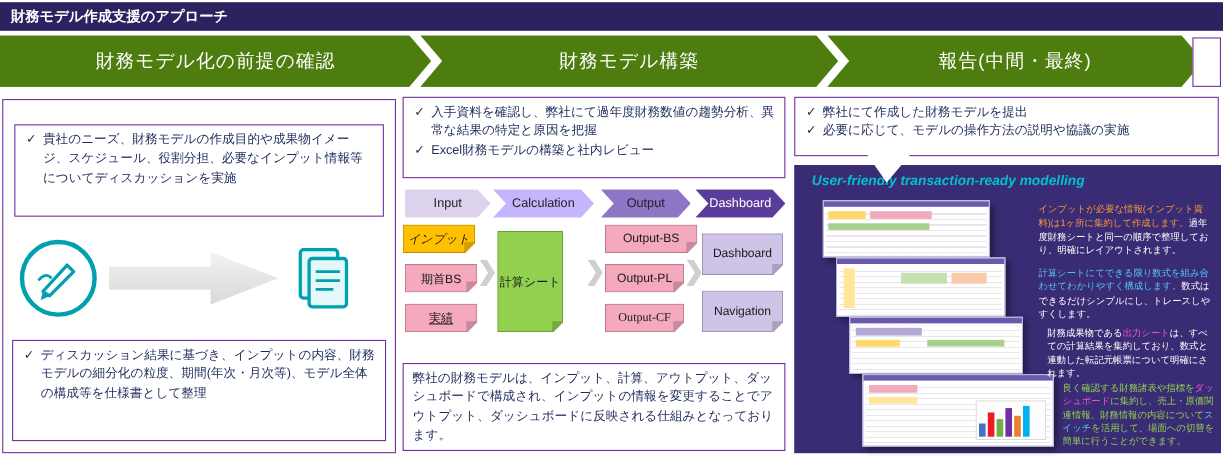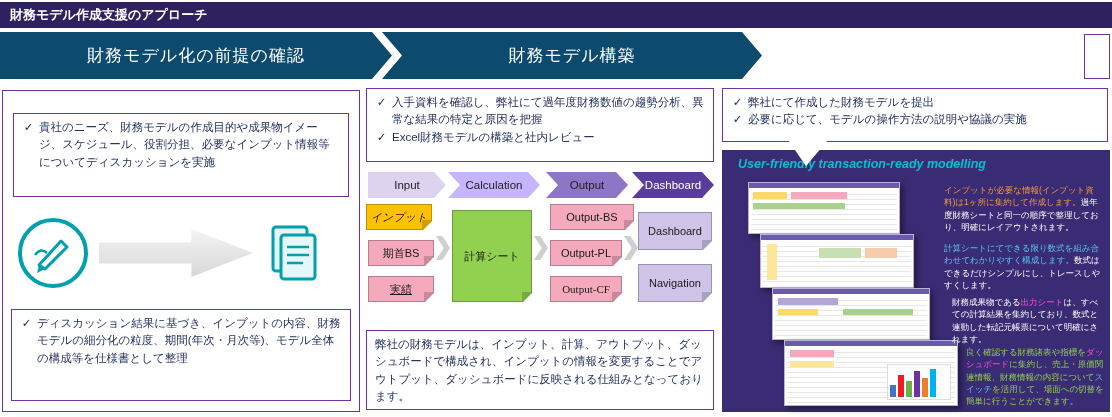--- a/index.html
+++ b/index.html
@@ -4,21 +4,21 @@
 <style>
   html,body{margin:0;padding:0;background:#fff;}
   .slide{position:relative;width:1112px;height:417px;background:#fff;overflow:hidden;
          font-family:"Liberation Sans","DejaVu Sans",sans-serif;color:#1F2C5C;}
 
   
   .titlebar{position:absolute;left:0;top:2px;width:1112px;height:26px;background:#2E2160;
             color:#fff;font-size:13px;font-weight:bold;line-height:26px;padding-left:10px;box-sizing:border-box;}
 
   
-  .phase{position:absolute;top:32px;height:47px;background:#0c4a6e;color:#fff;
+  .phase{position:absolute;top:32px;height:47px;background:#4d7c0f;color:#fff;
          display:flex;align-items:center;justify-content:center;font-size:17px;letter-spacing:1px;}
   .phase1{left:0;width:392px;clip-path:polygon(0 0,calc(100% - 20px) 0,100% 50%,calc(100% - 20px) 100%,0 100%);}
   .phase2{left:382px;width:380px;clip-path:polygon(0 0,calc(100% - 20px) 0,100% 50%,calc(100% - 20px) 100%,0 100%,20px 50%);}
   .phase3{left:752px;width:342px;clip-path:polygon(0 0,calc(100% - 20px) 0,100% 50%,calc(100% - 20px) 100%,0 100%,20px 50%);}
   .band-end{position:absolute;left:1084px;top:34px;width:24px;height:43px;border:1px solid #7030A0;background:#fff;}
 
   
   .bullet{display:flex;gap:4px;font-size:11.5px;line-height:1.5;color:#1F2C5C;}
   .chk{flex:0 0 13px;text-align:center;}
 
@@ -84,20 +84,23 @@
 <div class="slide">
 
   <div class="titlebar">財務モデル作成支援のアプローチ</div>
 
   <div class="phase phase1">
     <span>財務モデル化の前提の確認</span>
   </div>
   <div class="phase phase2">
     <span>財務モデル構築</span>
   </div>
+  <div class="phase phase3">
+    <span>報告(中間・最終)</span>
+  </div>
   <div class="band-end"></div>
 
   <div class="col1">
     <div class="pbox c1top">
       <div class="bullet">
         <span class="chk">✓</span>
         <span>貴社のニーズ、財務モデルの作成目的や成果物イメージ、スケジュール、役割分担、必要なインプット情報等についてディスカッションを実施</span>
       </div>
     </div>
 
@@ -146,21 +149,21 @@
     <div class="fh fh-calc">Calculation</div>
     <div class="fh fh-output">Output</div>
     <div class="fh fh-dash">Dashboard</div>
 
     <div class="note n-yellow" style="left:0;top:116px;width:66px;height:26px;font-style:italic;">インプット</div>
     <div class="note n-pink" style="left:2px;top:152px;width:66px;height:26px;">期首BS</div>
     <div class="note n-pink" style="left:2px;top:188px;width:66px;height:26px;text-decoration:underline;">実績</div>
 
     <div class="garrow" style="left:70px;top:148px;"></div>
 
-    <div class="note n-green" style="left:86px;top:122px;width:80px;height:92px;">計算シート</div>
+    <div class="note n-green" style="left:86px;top:122px;width:60px;height:92px;">計算シート</div>
 
     <div class="garrow" style="left:168px;top:148px;"></div>
 
     <div class="note n-pink" style="left:184px;top:116px;width:84px;height:26px;">Output-BS</div>
     <div class="note n-pink" style="left:184px;top:152px;width:72px;height:26px;">Output-PL</div>
     <div class="note n-pink" style="left:184px;top:188px;width:72px;height:26px;font-family:Liberation Serif, serif;">Output-CF</div>
 
     <div class="garrow" style="left:258px;top:148px;"></div>
 
     <div class="note n-lav" style="left:272px;top:124px;width:74px;height:38px;">Dashboard</div>

